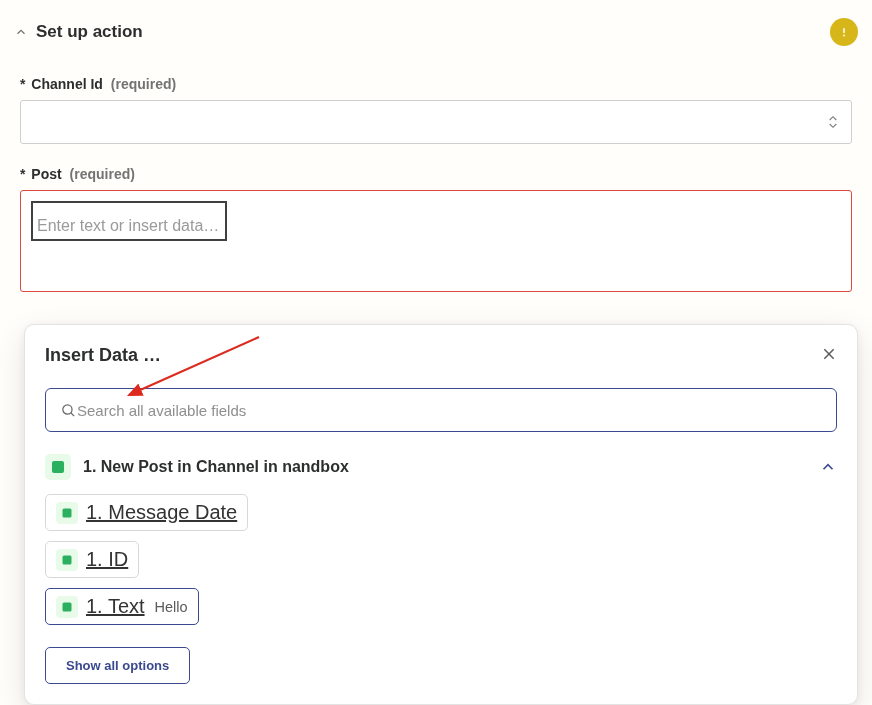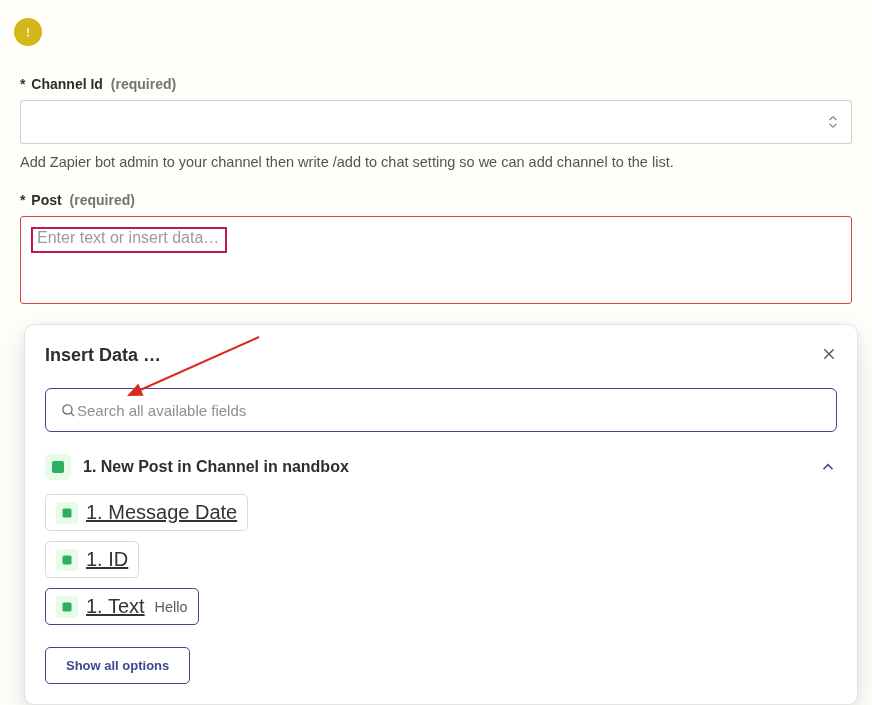--- a/index.html
+++ b/index.html
@@ -71,23 +71,23 @@
       font-size: 14.5px;
     }
     .post-input-wrap {
       width: 100%;
       border: 1px solid #df4a3f;
       border-radius: 3px;
       background: #fff;
       padding: 10px 10px 50px 10px;
     }
     .post-input-inner {
-      border: 2px solid #be185d;
+      border: 2px solid #404040;
       display: inline-block;
-      padding: 0 6px 4px 4px;
+      padding: 14px 6px 4px 4px;
     }
     .placeholder-text {
       color: #9a9a9a;
       font-size: 16px;
     }
     
     .insert-panel {
       position: absolute;
       left: 24px;
       right: 14px;
@@ -179,41 +179,46 @@
       position: absolute;
       left: 119px;
       top: 333px;
       pointer-events: none;
     }
   </style>
 </head>
 <body>
 
 <div class="section-header">
+  <div class="section-header-left">
+    <svg class="chevron-up" viewBox="0 0 24 24">
+        <polyline points="6 15 12 9 18 15"></polyline>
+      </svg>
+    <span class="section-title">Set up action</span>
+  </div>
   <span class="warning-badge">
     <svg viewBox="0 0 24 24" width="14" height="14">
         <circle cx="12" cy="18" r="1.6" fill="#fff"></circle>
         <rect x="10.7" y="5" width="2.6" height="9" rx="1.3" fill="#fff"></rect>
       </svg>
   </span>
 </div>
 
 <div class="field-block">
   <div class="field-label-row">
     <span class="asterisk">*</span>
     <span class="field-label">Channel Id</span>
     <span class="field-required">(required)</span>
   </div>
   <div class="select-box">
     <svg class="selector-icon" viewBox="0 0 24 24">
       <polyline points="7 9 12 4 17 9"></polyline>
       <polyline points="7 15 12 20 17 15"></polyline>
     </svg>
   </div>
-  <div class="field-help">Add Zapier bot admin to your channel then write /add to chat setting so we can add channel to the list.</div>
 </div>
 
 <div class="field-block">
   <div class="field-label-row">
     <span class="asterisk">*</span>
     <span class="field-label">Post</span>
     <span class="field-required">(required)</span>
   </div>
   <div class="post-input-wrap">
     <span class="post-input-inner">

